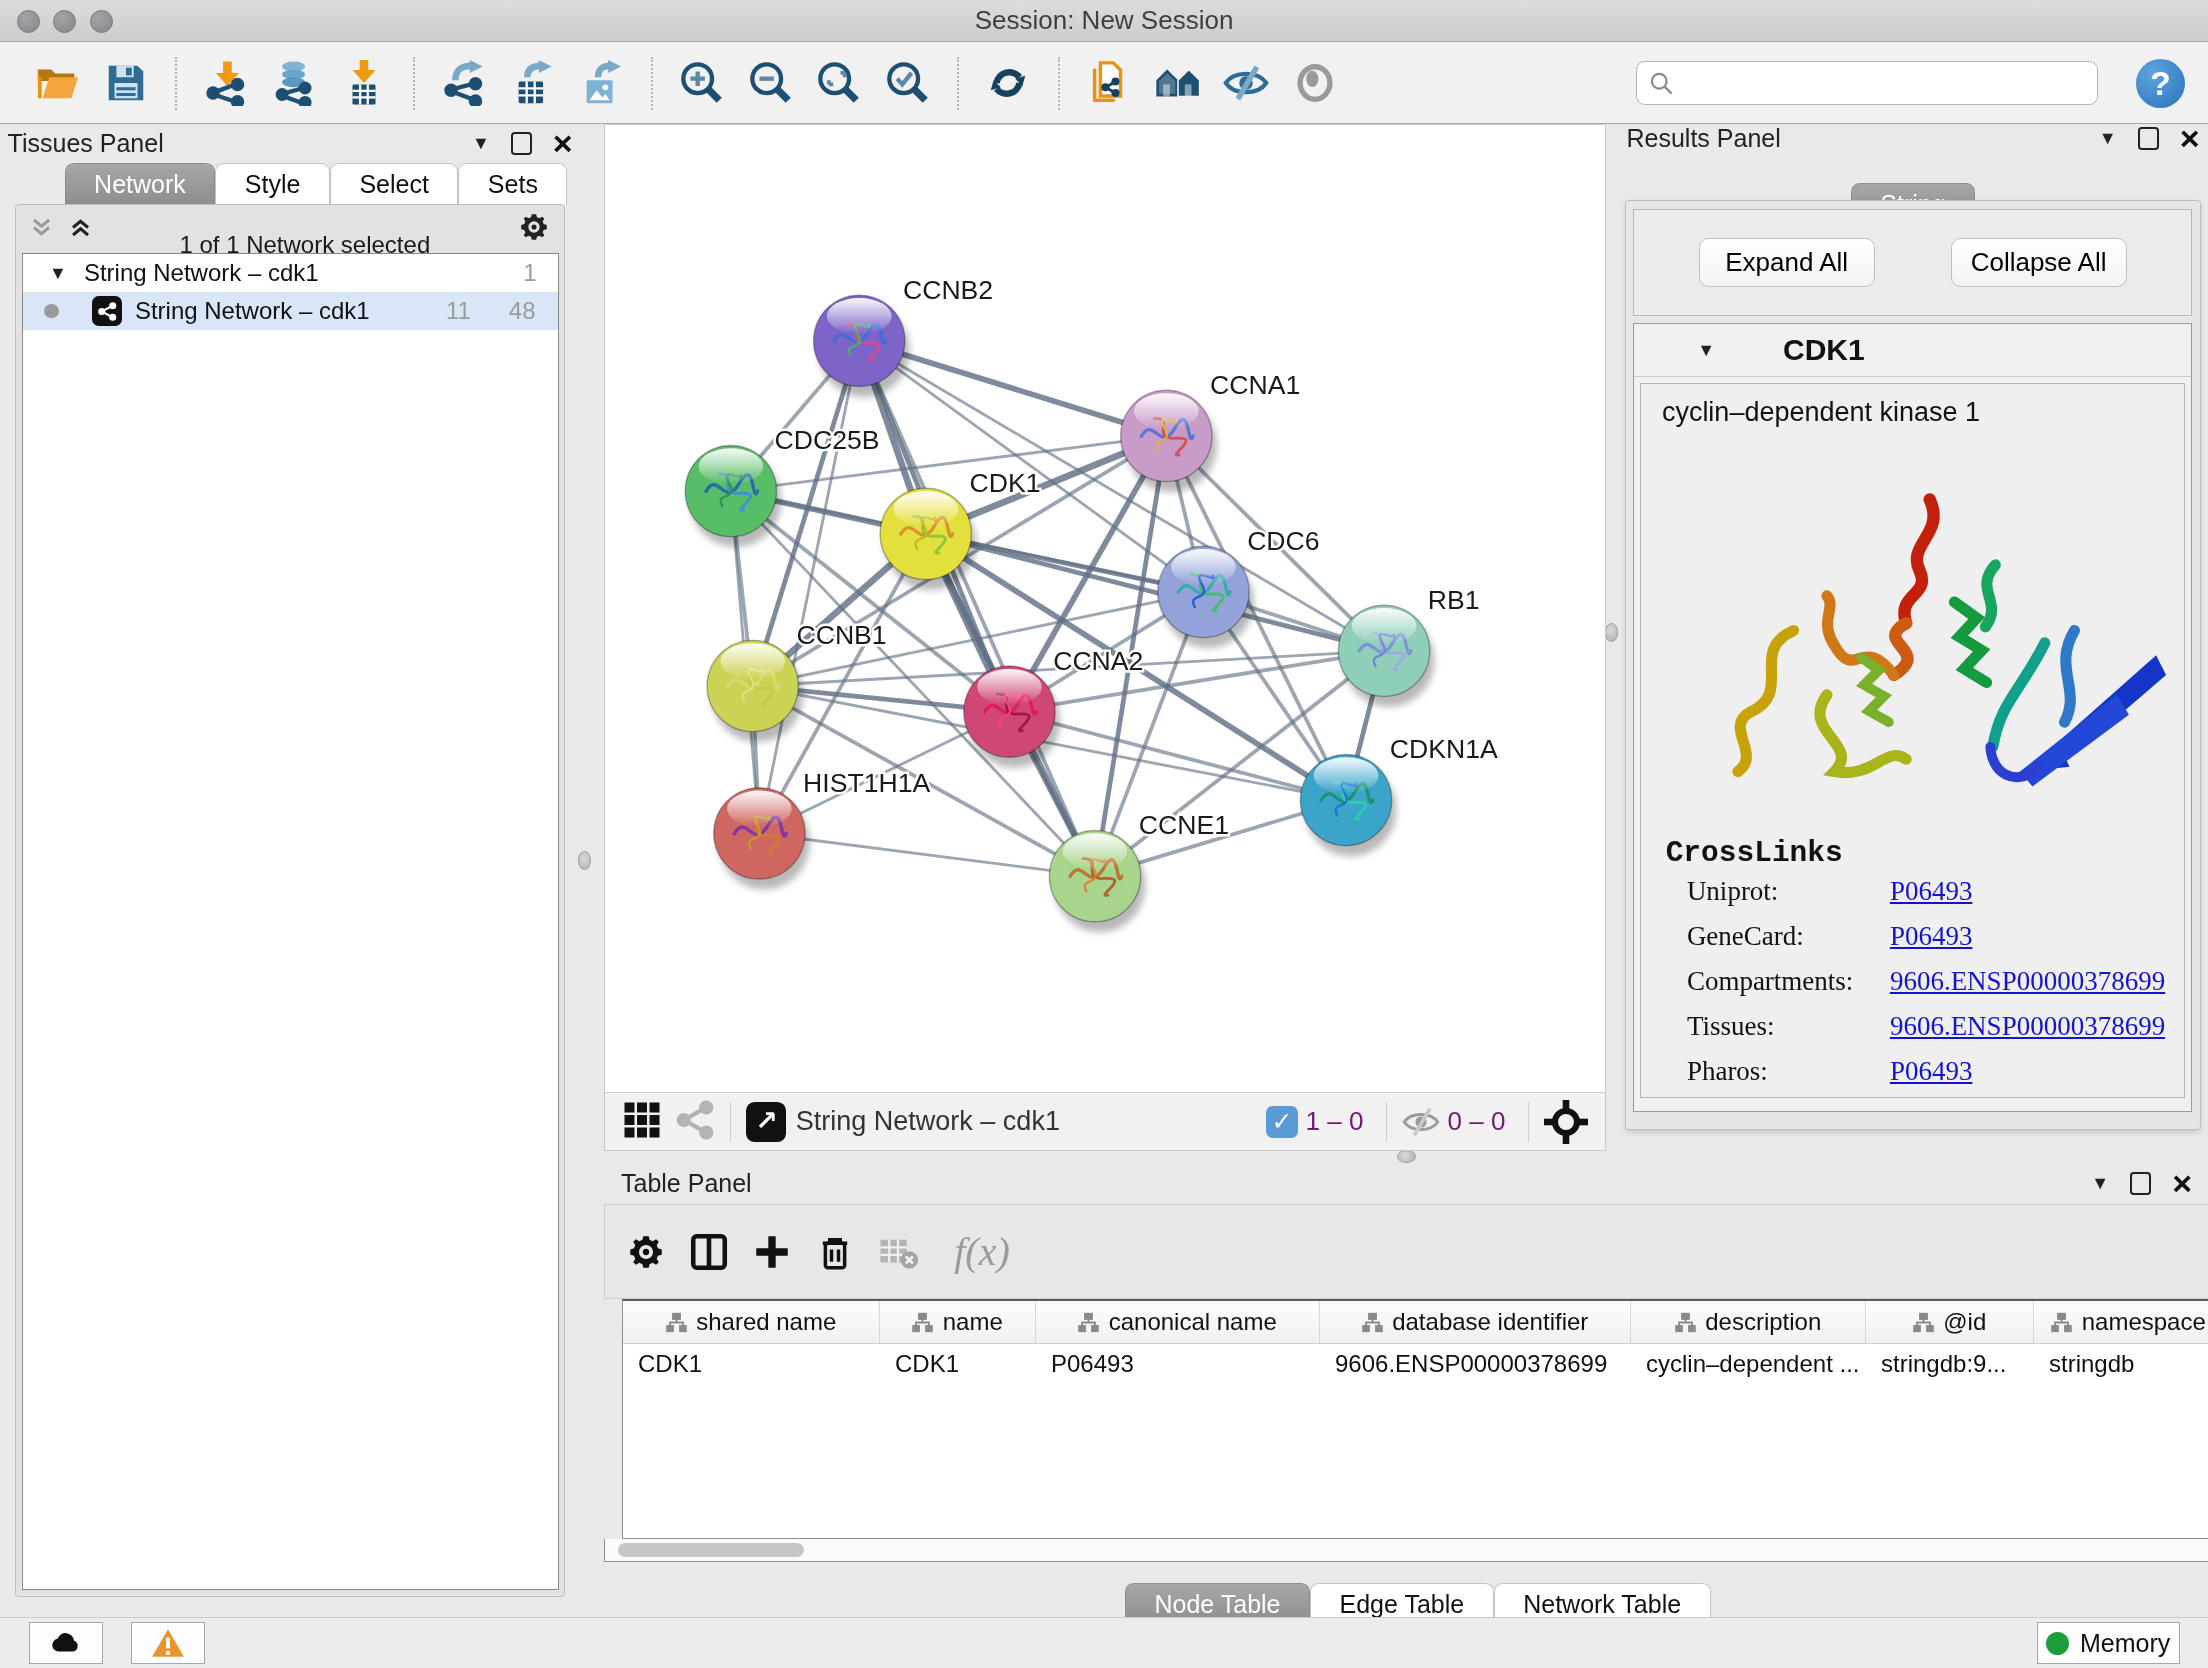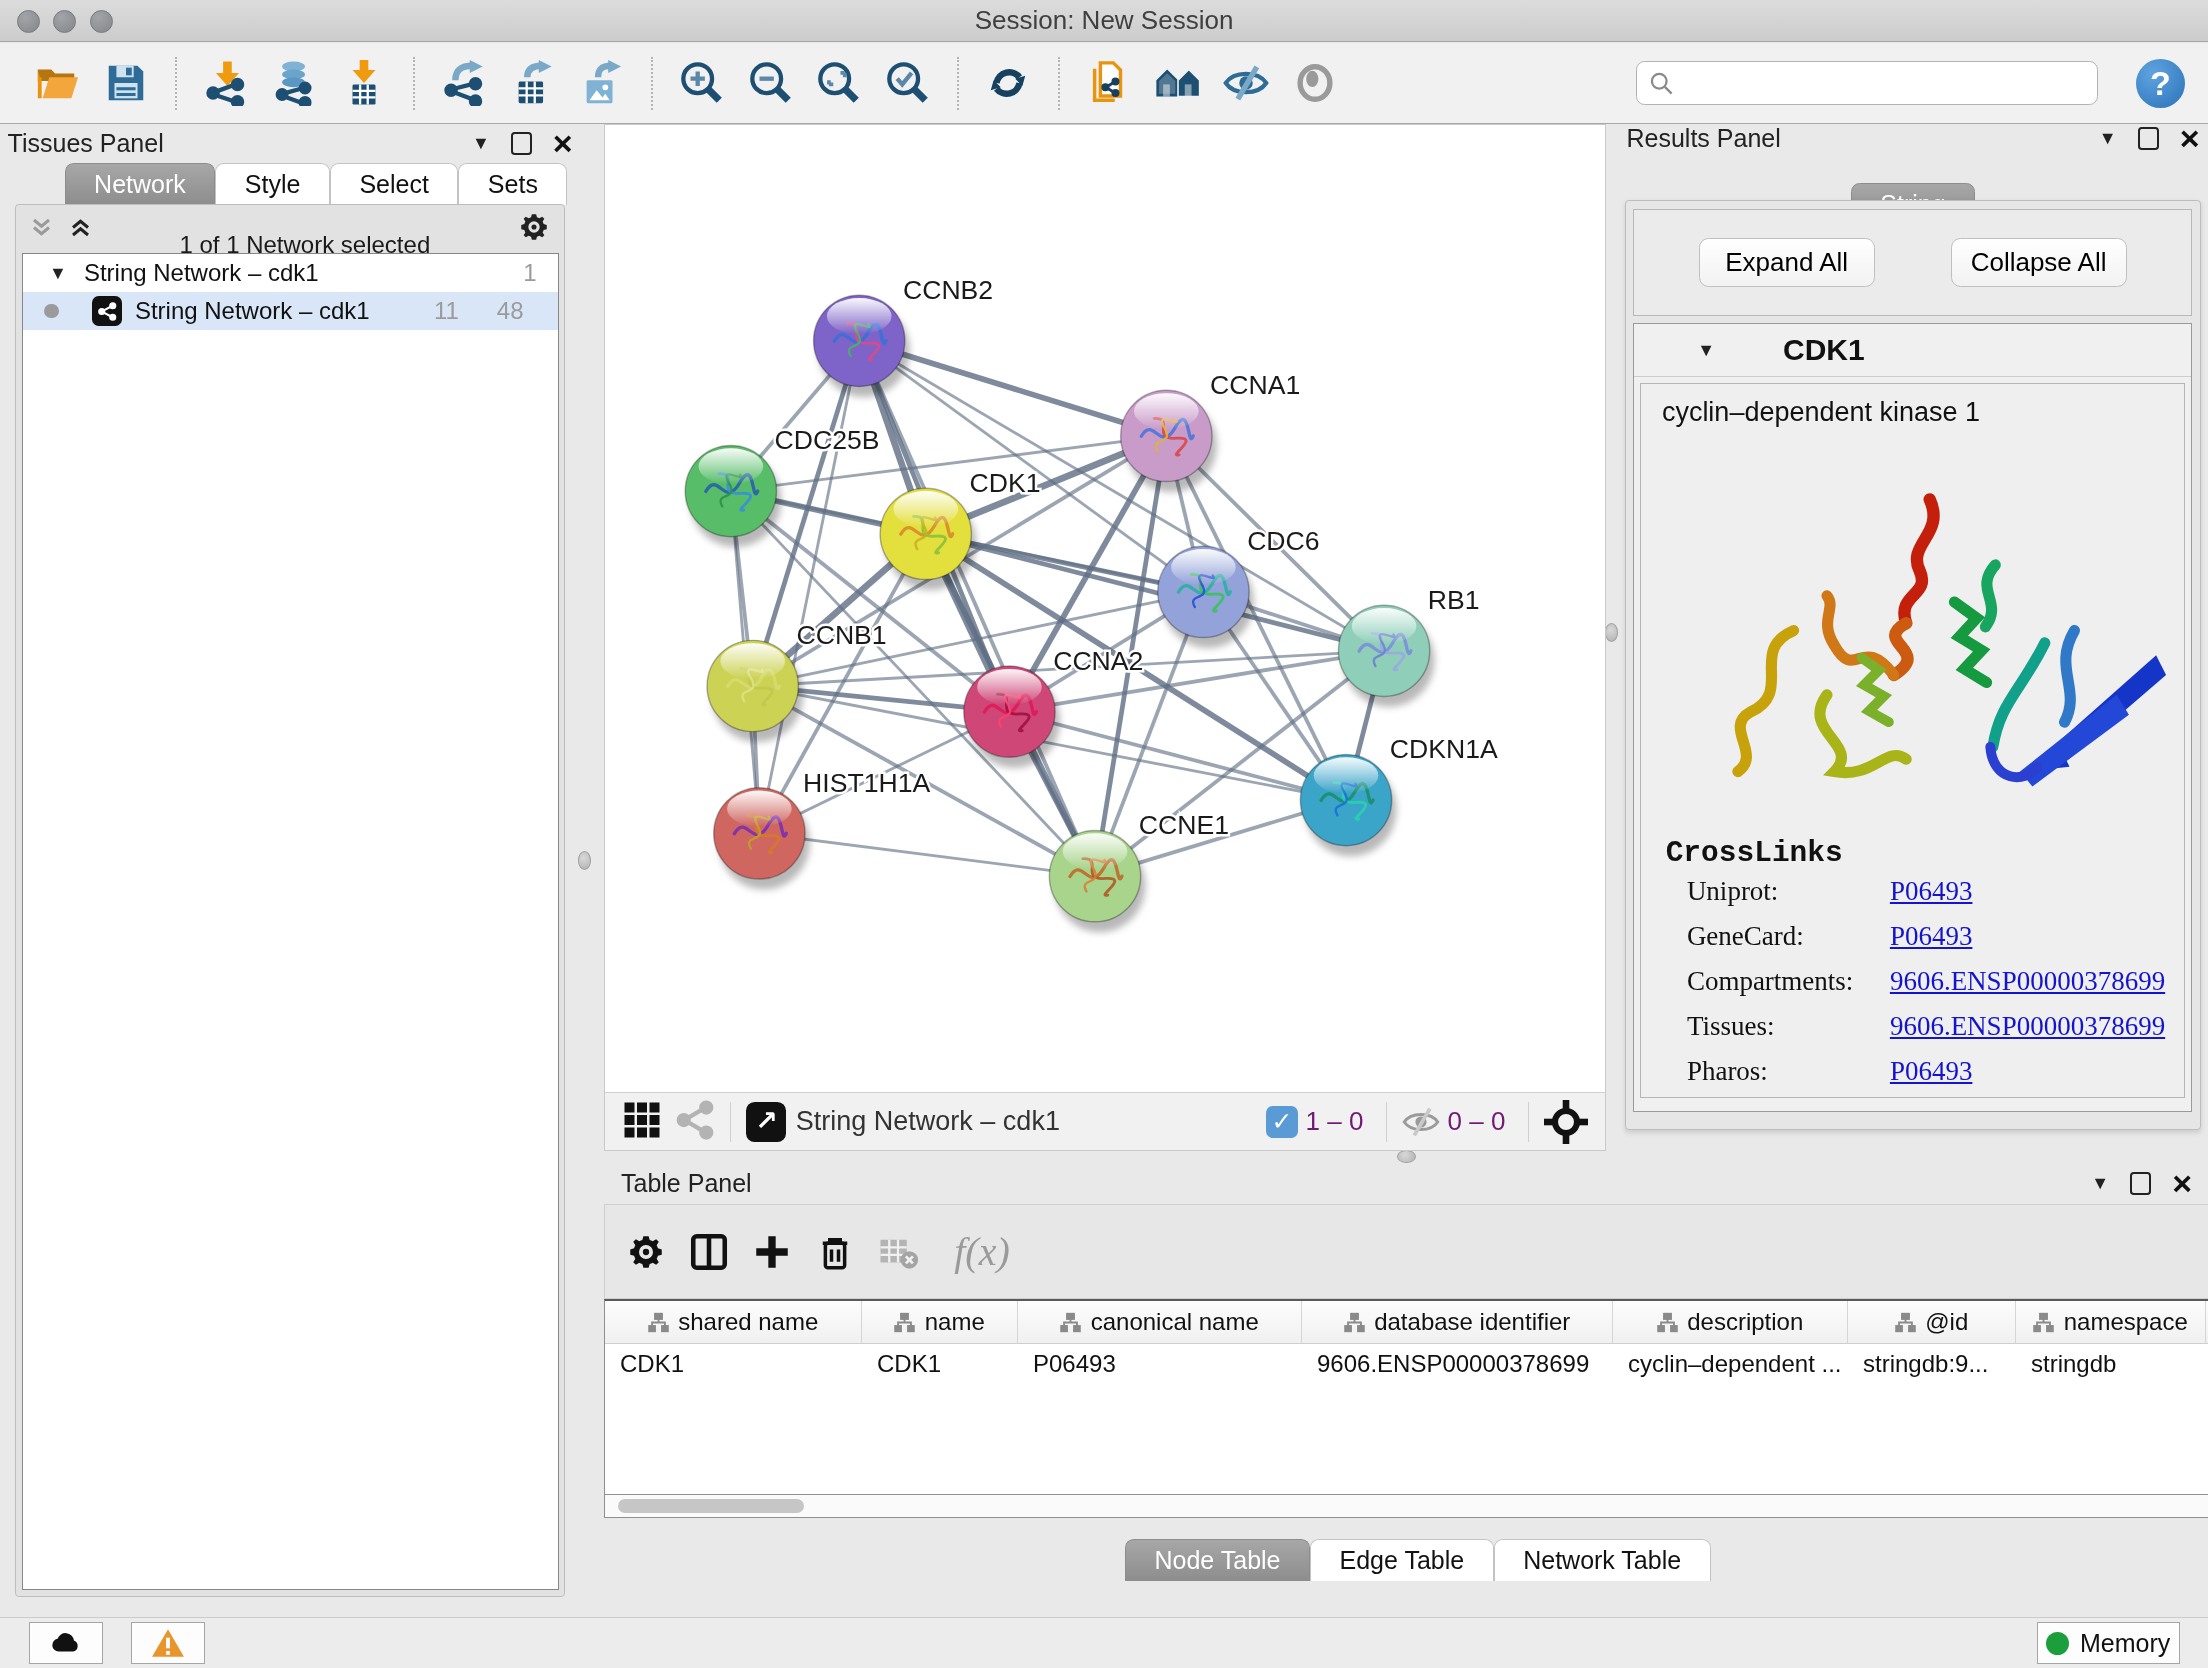--- a/index.html
+++ b/index.html
@@ -96,21 +96,21 @@
   .cl-link { color:#1414cc; text-decoration:underline; }
 
   
   .table-panel { position:absolute; left:604px; top:1162px; width:1605px; height:455px; }
   .tp-head { height:42px; display:flex; align-items:center; padding:0 17px; }
   .tp-toolbar { height:95px; background:#e7e7e7; border:1px solid #cfcfcf; display:flex; align-items:center; padding:0 9.5px; }
   .tp-tool { width:63px; height:63px; display:flex; align-items:center; justify-content:center; }
   .tp-tool svg { width:42px; height:42px; }
   .tp-tool.disabled { opacity:.45; }
   .fx { font-family:"Liberation Serif",serif; font-style:italic; font-size:40px; color:#9a9a9a; }
-  .tbl { border:1px solid #8f8f8f; border-top:2.9px solid #5a5a5a; background:#fff; height:196px; overflow:hidden; }
+  .tbl { border:1px solid #8f8f8f; border-top:2.9px solid #5a5a5a; background:#fff; height:240px; overflow:hidden;margin-left:18px; }
   .thead { display:flex; height:43px; background:linear-gradient(#fdfdfd,#f0f0f0); border-bottom:1px solid #cfcfcf; }
   .th { display:flex; align-items:center; justify-content:center; gap:9.5px; font-size:24px; color:#111;
     border-right:1px solid #d6d6d6; flex:0 0 auto; overflow:hidden; white-space:nowrap; }
   .trow { display:flex; height:40px; }
   .td { display:flex; align-items:center; padding-left:15px; font-size:24px; color:#111; flex:0 0 auto;
     overflow:hidden; white-space:nowrap; }
   .hscroll { height:23px; background:#fafafa; border:1px solid #8f8f8f; border-top:none; position:relative; }
   .hthumb { position:absolute; left:13.3px; top:3.8px; width:186px; height:14.3px; border-radius:7.6px; background:#c6c6c6; }
   .tp-tabs { display:flex; margin-top:21px; margin-left:521px; }
 
@@ -351,21 +351,21 @@
                   <circle cx="4.5" cy="10" r="2.4"></circle>
                   <circle cx="15" cy="4.5" r="2.4"></circle>
                   <circle cx="15" cy="15.5" r="2.4"></circle>
                   <path d="M6.5,9l7-3.8M6.5,11l7,3.8" fill="none"></path>
                 </g>
               </svg>
           </span>
         </span>
         <span style="flex:1">String Network – cdk1</span>
         <span class="num" style="margin-right:38px">11</span>
-        <span class="num" style="margin-right:34px">48</span>
+        <span class="num" style="margin-right:22px">48</span>
       </div>
     </div>
   </div>
 </div>
 
 <div class="split-dot" style="left:578px; top:851px;"></div>
 <div class="split-dot" style="left:1605px; top:623px;"></div>
 <div class="split-dot" style="left:1397px; top:1150px; width:19px; height:13.3px;"></div>
 
 <div class="network-panel">

